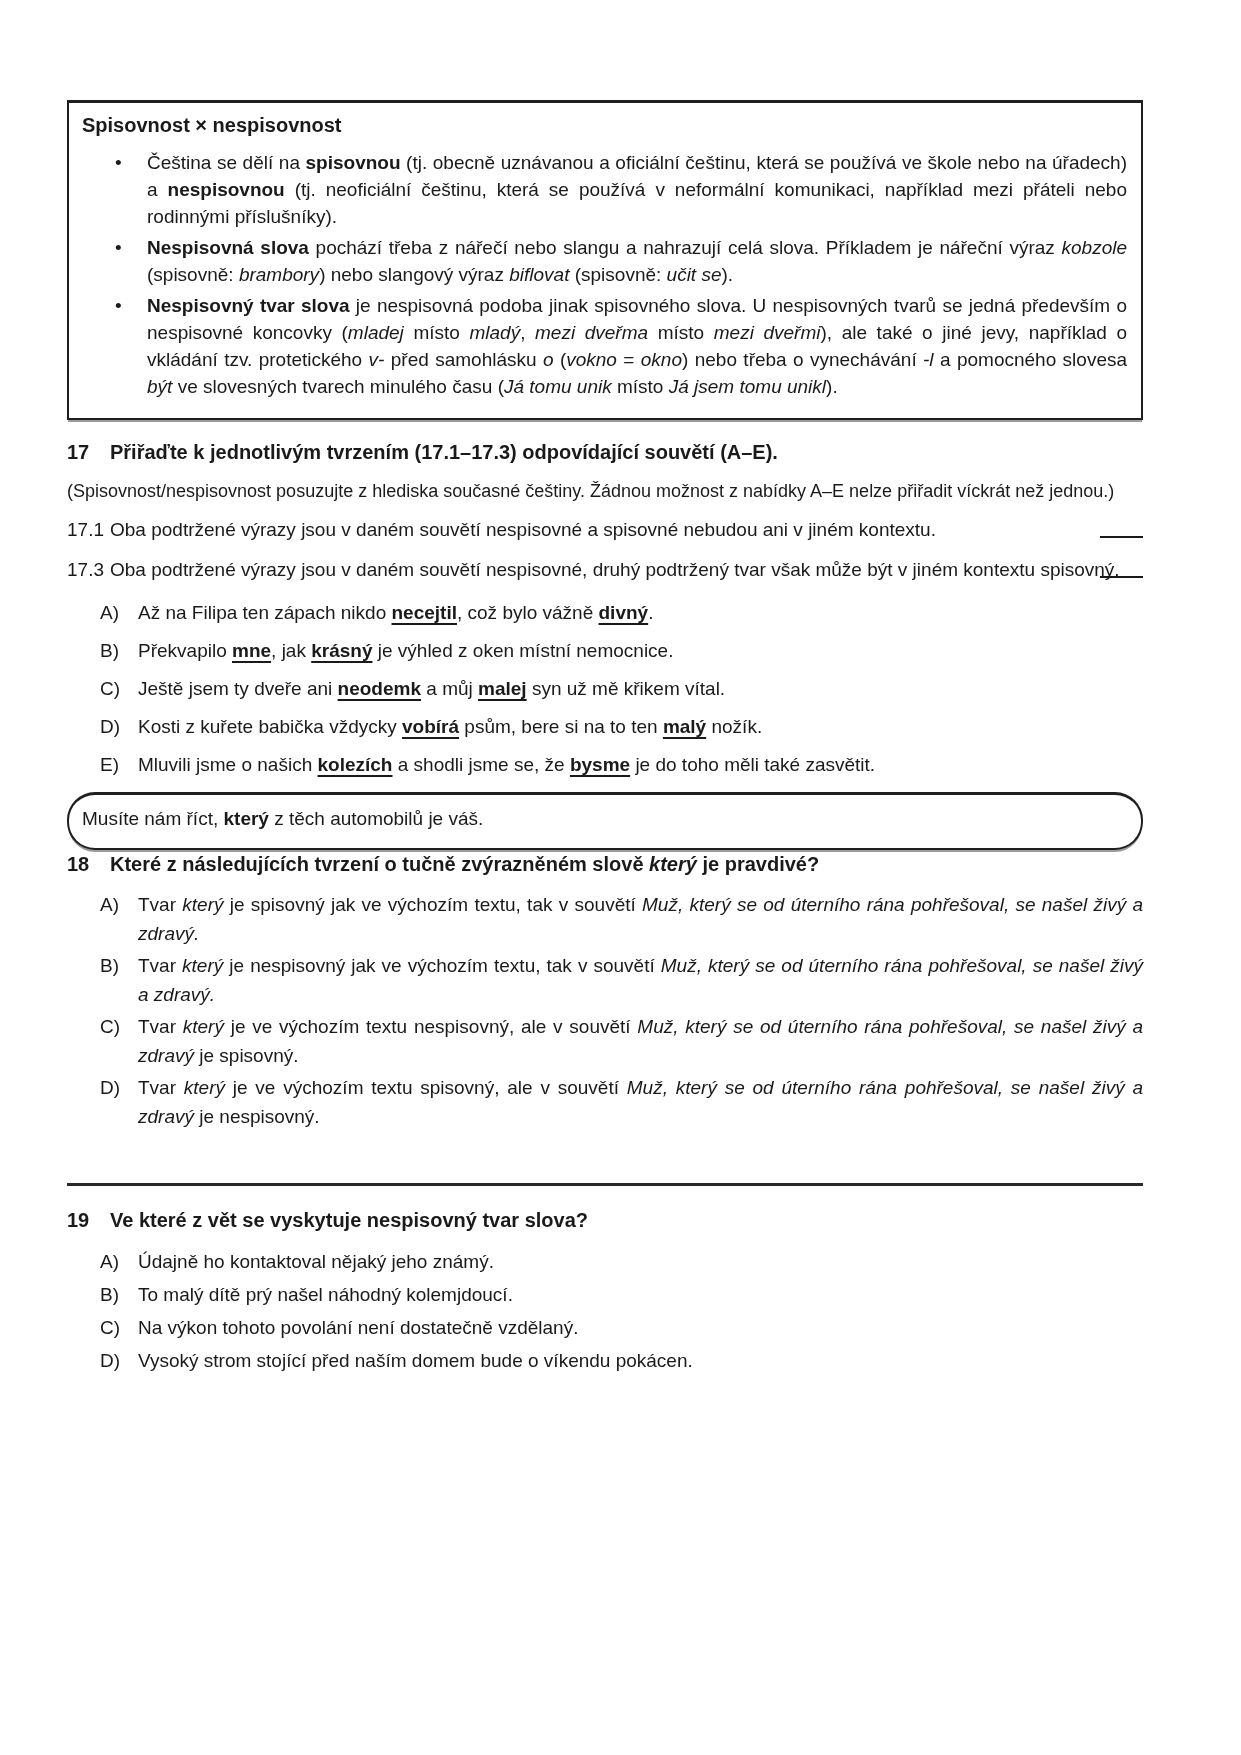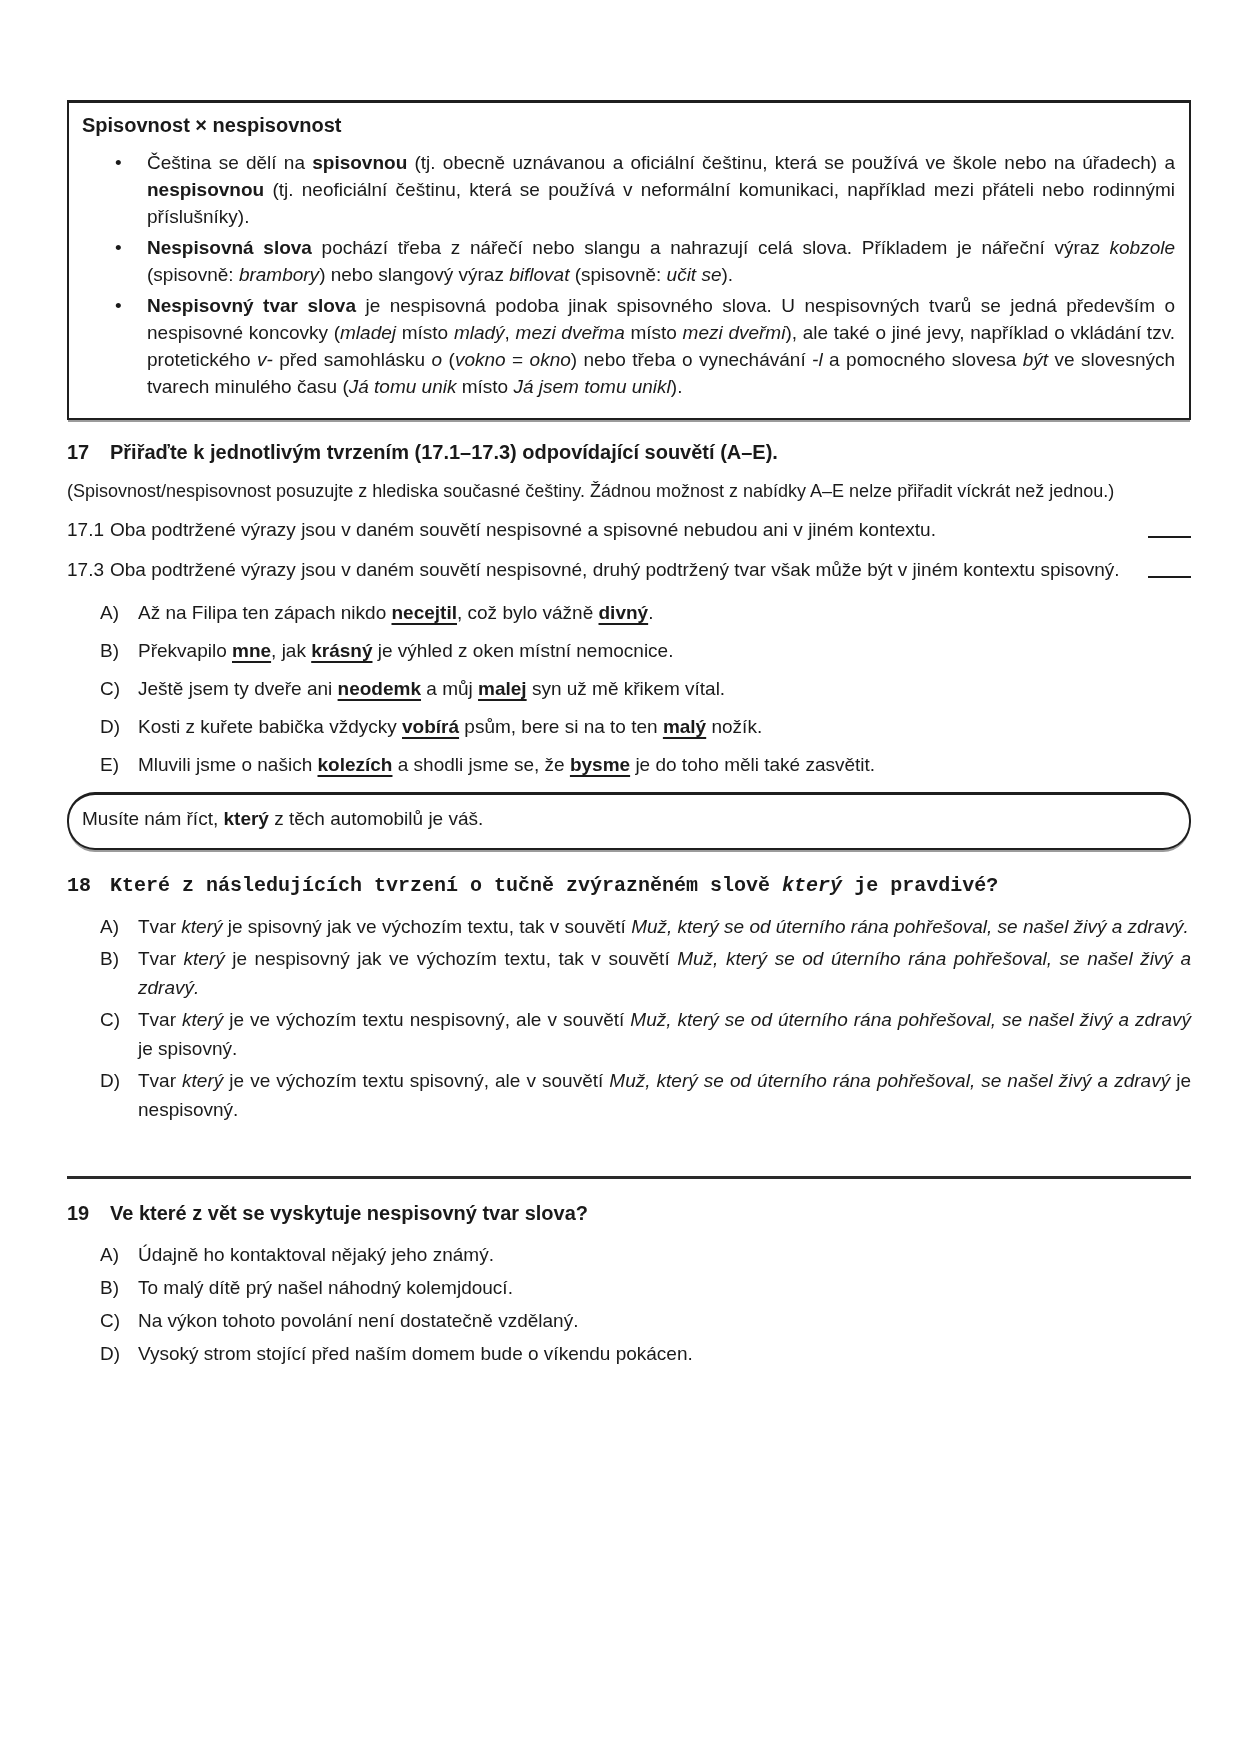--- a/index.html
+++ b/index.html
@@ -3,21 +3,21 @@
 <meta charset="utf-8">
 <style>
   html,body{margin:0;padding:0;}
   body{
     width:1241px;height:1755px;overflow:hidden;
     background:#ffffff;color:#1a1a1a;
     font-family:"Liberation Sans","DejaVu Sans",sans-serif;
     font-size:19px;line-height:27px;
     -webkit-font-smoothing:antialiased;
   }
-  .page{box-sizing:border-box;width:1241px;height:1755px;padding:100px 50px 0 67px;}
+  .page{box-sizing:border-box;width:1241px;height:1755px;padding:100px 98px 0 67px;}
   .b{font-weight:bold;}
   .i{font-style:italic;}
   .u{text-decoration:underline;text-decoration-thickness:1.5px;text-underline-offset:4px;font-weight:bold;}
   .jtext{text-align:justify;}
   p{margin:0;}
 
   
   .tbox{
     box-sizing:border-box;width:100%;
     border:2px solid #1f1f1f;border-top-width:3px;
@@ -53,21 +53,21 @@
   .opts-18 .opt{line-height:29px;margin-bottom:3px;}
   .opts-18 .opt-text{text-align:justify;}
 
   .opts-19{margin:14px 0 0 33px;}
   .opts-19 .opt{margin-bottom:6px;}
 
   .src-head{margin-top:58px;}
   .src-box{margin-top:14px;border-radius:28px;}
   .src-box p{font-size:19px;line-height:27px;padding:2px 0 2px 0;}
 
-  .q18-head{margin-top:22px;font-family:Liberation Mono, monospace;}
+  .q18-head{}
 
   .divider{border:none;border-top:3px solid #2a2a2a;margin:52px 0 0 0;}
   .q19-head{margin-top:20px;}
 </style>
 </head>
 <body>
 
 <div class="page">
 
   <section class="tbox">

